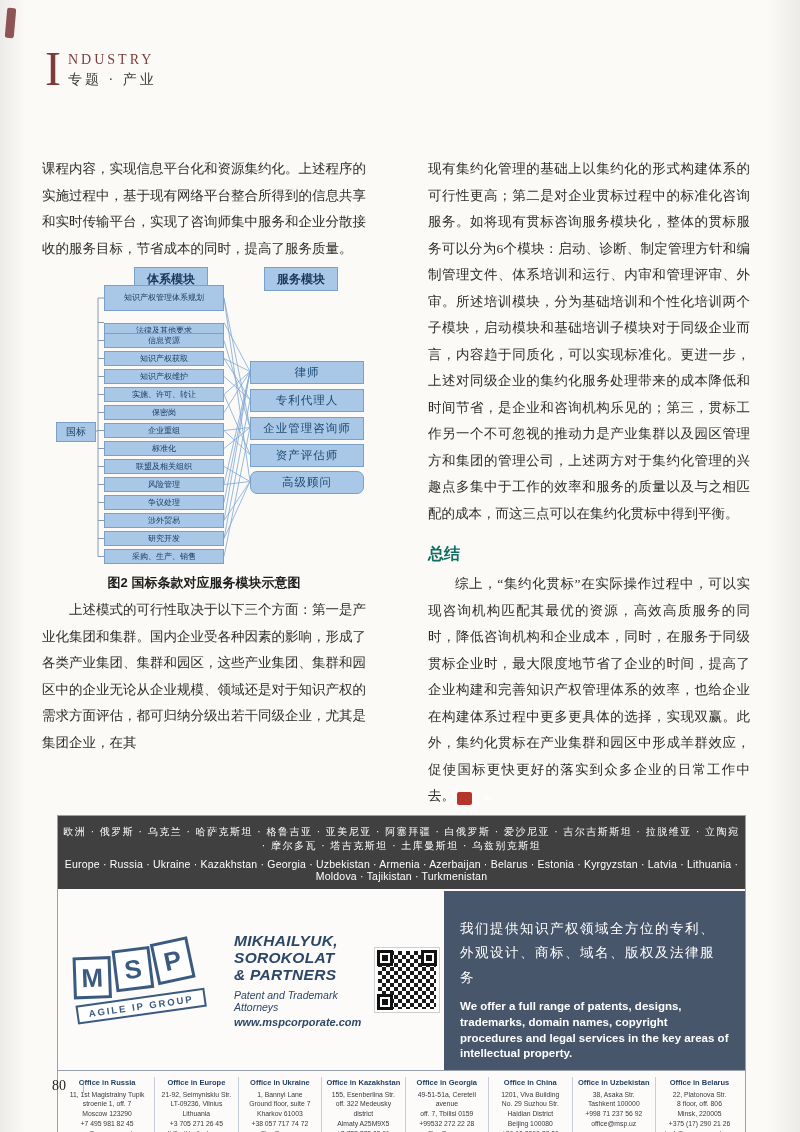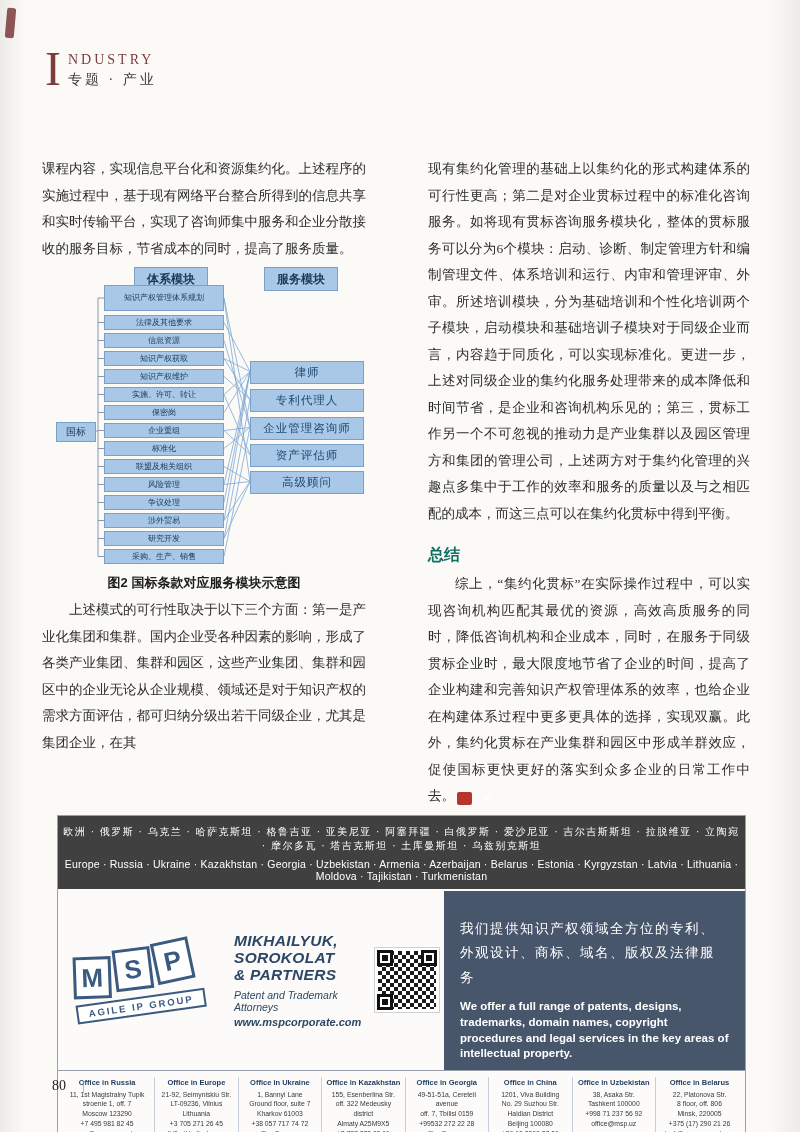--- a/index.html
+++ b/index.html
@@ -29,21 +29,21 @@
   .col-right{left:428px;width:322px;}
   .col p{margin:0;}
   .indent{text-indent:2em;}
 
   .fig-caption{
     text-align:center;font-weight:bold;font-size:13px;line-height:24px;color:#1c1c1c;
     font-family:"Liberation Sans", sans-serif;margin:2px 0 2px;
   }
   .summary-title{
     margin:16px 0 4px;font-size:16px;line-height:24px;color:#0e6e62;font-weight:bold;
-    font-family:Liberation Serif, serif;
+    font-family:Liberation Mono, monospace;
   }
   .end-mark{
     display:inline-block;width:15px;height:13px;background:#b5342c;color:#fff;
     font-size:8px;font-weight:bold;line-height:13px;text-align:center;
     font-family:"Liberation Sans", sans-serif;vertical-align:-1px;border-radius:2px;margin-left:2px;
   }
 
   
   .figure{position:relative;width:324px;height:302px;margin:5px 0 2px;}
   .dg-svg{position:absolute;inset:0;width:100%;height:100%;}
@@ -179,39 +179,39 @@
           <line x1="182" y1="253.5" x2="208" y2="214.5" stroke="#7fa8d4" stroke-width="0.8"></line>
           <line x1="182" y1="271.5" x2="208" y2="132.5" stroke="#7fa8d4" stroke-width="0.8"></line>
           <line x1="182" y1="271.5" x2="208" y2="214.5" stroke="#7fa8d4" stroke-width="0.8"></line>
           <line x1="182" y1="289.5" x2="208" y2="160.5" stroke="#7fa8d4" stroke-width="0.8"></line>
         </svg>
       <div id="dg-boxes" class="dg-layer">
         <div class="dg-header" id="dg-sys-header">体系模块</div>
         <div class="dg-header" id="dg-svc-header">服务模块</div>
         <div class="dg-root">国标</div>
       <div class="dg-sys" style="top: 18px; height: 26px;">知识产权管理体系规划</div>
-          <div class="dg-sys" style="top: 48px; height: 15px;">法律及其他要求</div>
+          <div class="dg-sys" style="top: 56px; height: 15px;">法律及其他要求</div>
           <div class="dg-sys" style="top: 66px; height: 15px;">信息资源</div>
           <div class="dg-sys" style="top: 84px; height: 15px;">知识产权获取</div>
           <div class="dg-sys" style="top: 102px; height: 15px;">知识产权维护</div>
           <div class="dg-sys" style="top: 120px; height: 15px;">实施、许可、转让</div>
           <div class="dg-sys" style="top: 138px; height: 15px;">保密岗</div>
           <div class="dg-sys" style="top: 156px; height: 15px;">企业重组</div>
           <div class="dg-sys" style="top: 174px; height: 15px;">标准化</div>
           <div class="dg-sys" style="top: 192px; height: 15px;">联盟及相关组织</div>
           <div class="dg-sys" style="top: 210px; height: 15px;">风险管理</div>
           <div class="dg-sys" style="top: 228px; height: 15px;">争议处理</div>
           <div class="dg-sys" style="top: 246px; height: 15px;">涉外贸易</div>
           <div class="dg-sys" style="top: 264px; height: 15px;">研究开发</div>
           <div class="dg-sys" style="top: 282px; height: 15px;">采购、生产、销售</div>
           <div class="dg-svc" style="top: 94px;">律师</div>
           <div class="dg-svc" style="top: 122px;">专利代理人</div>
           <div class="dg-svc" style="top: 150px;">企业管理咨询师</div>
           <div class="dg-svc" style="top: 177px;">资产评估师</div>
-          <div class="dg-svc" style="top: 204px;">高级顾问</div>
+          <div class="dg-svc" style="top: 204px; border-radius: 7px;">高级顾问</div>
         </div>
     </div>
 
     <div class="fig-caption">图2 国标条款对应服务模块示意图</div>
     <p class="indent">上述模式的可行性取决于以下三个方面：第一是产业化集团和集群。国内企业受各种因素的影响，形成了各类产业集团、集群和园区，这些产业集团、集群和园区中的企业无论从企业规模、领域还是对于知识产权的需求方面评估，都可归纳分级出若干同级企业，尤其是集团企业，在其</p>
   </div>
 
   <div class="col col-right">
     <p>现有集约化管理的基础上以集约化的形式构建体系的可行性更高；第二是对企业贯标过程中的标准化咨询服务。如将现有贯标咨询服务模块化，整体的贯标服务可以分为6个模块：启动、诊断、制定管理方针和编制管理文件、体系培训和运行、内审和管理评审、外审。所述培训模块，分为基础培训和个性化培训两个子模块，启动模块和基础培训子模块对于同级企业而言，内容趋于同质化，可以实现标准化。更进一步，上述对同级企业的集约化服务处理带来的成本降低和时间节省，是企业和咨询机构乐见的；第三，贯标工作另一个不可忽视的推动力是产业集群以及园区管理方和集团的管理公司，上述两方对于集约化管理的兴趣点多集中于工作的效率和服务的质量以及与之相匹配的成本，而这三点可以在集约化贯标中得到平衡。</p>
     <div class="summary-title">总结</div>

